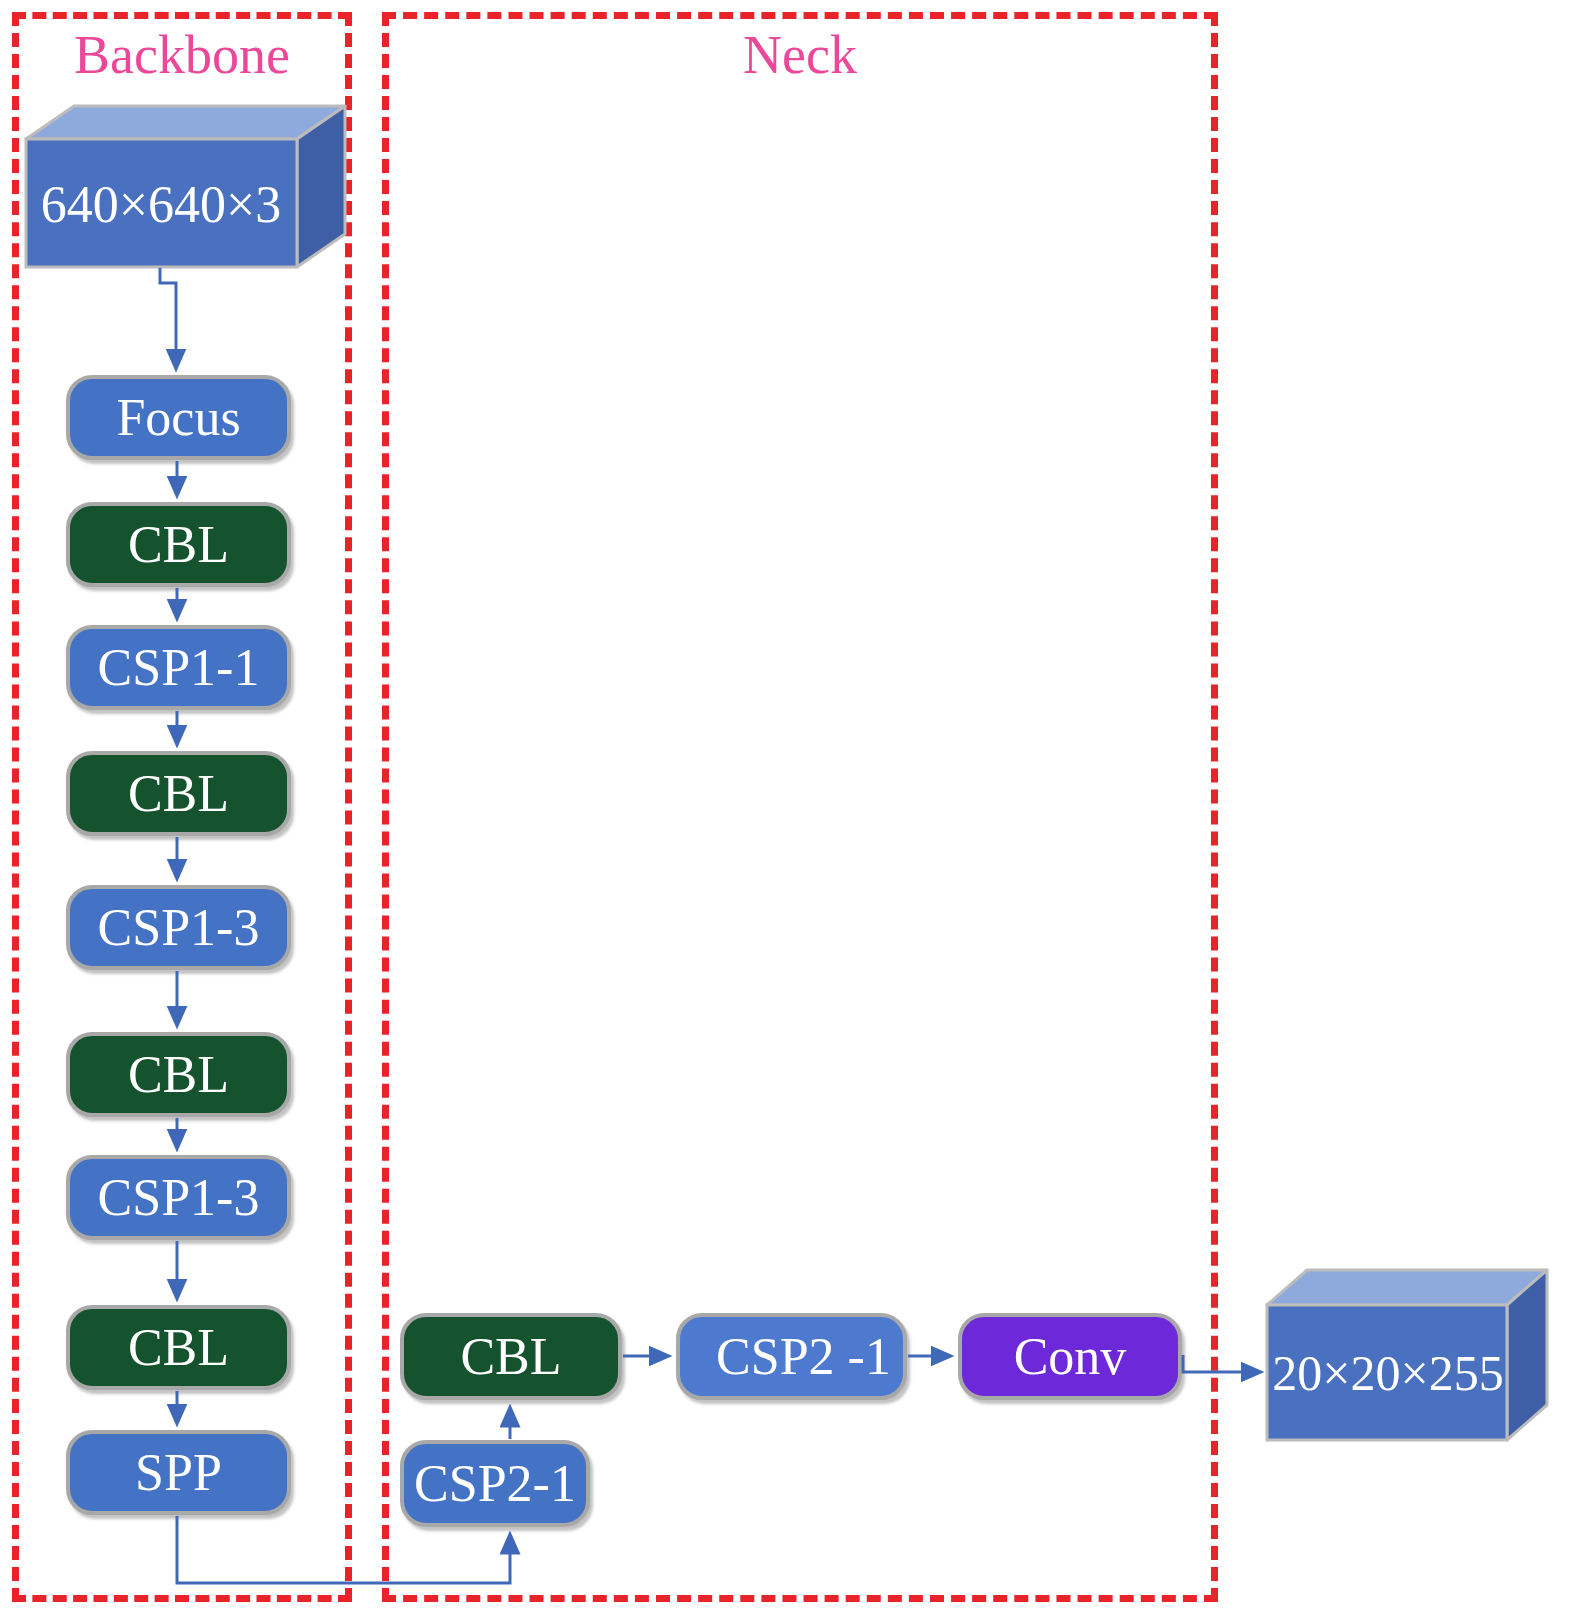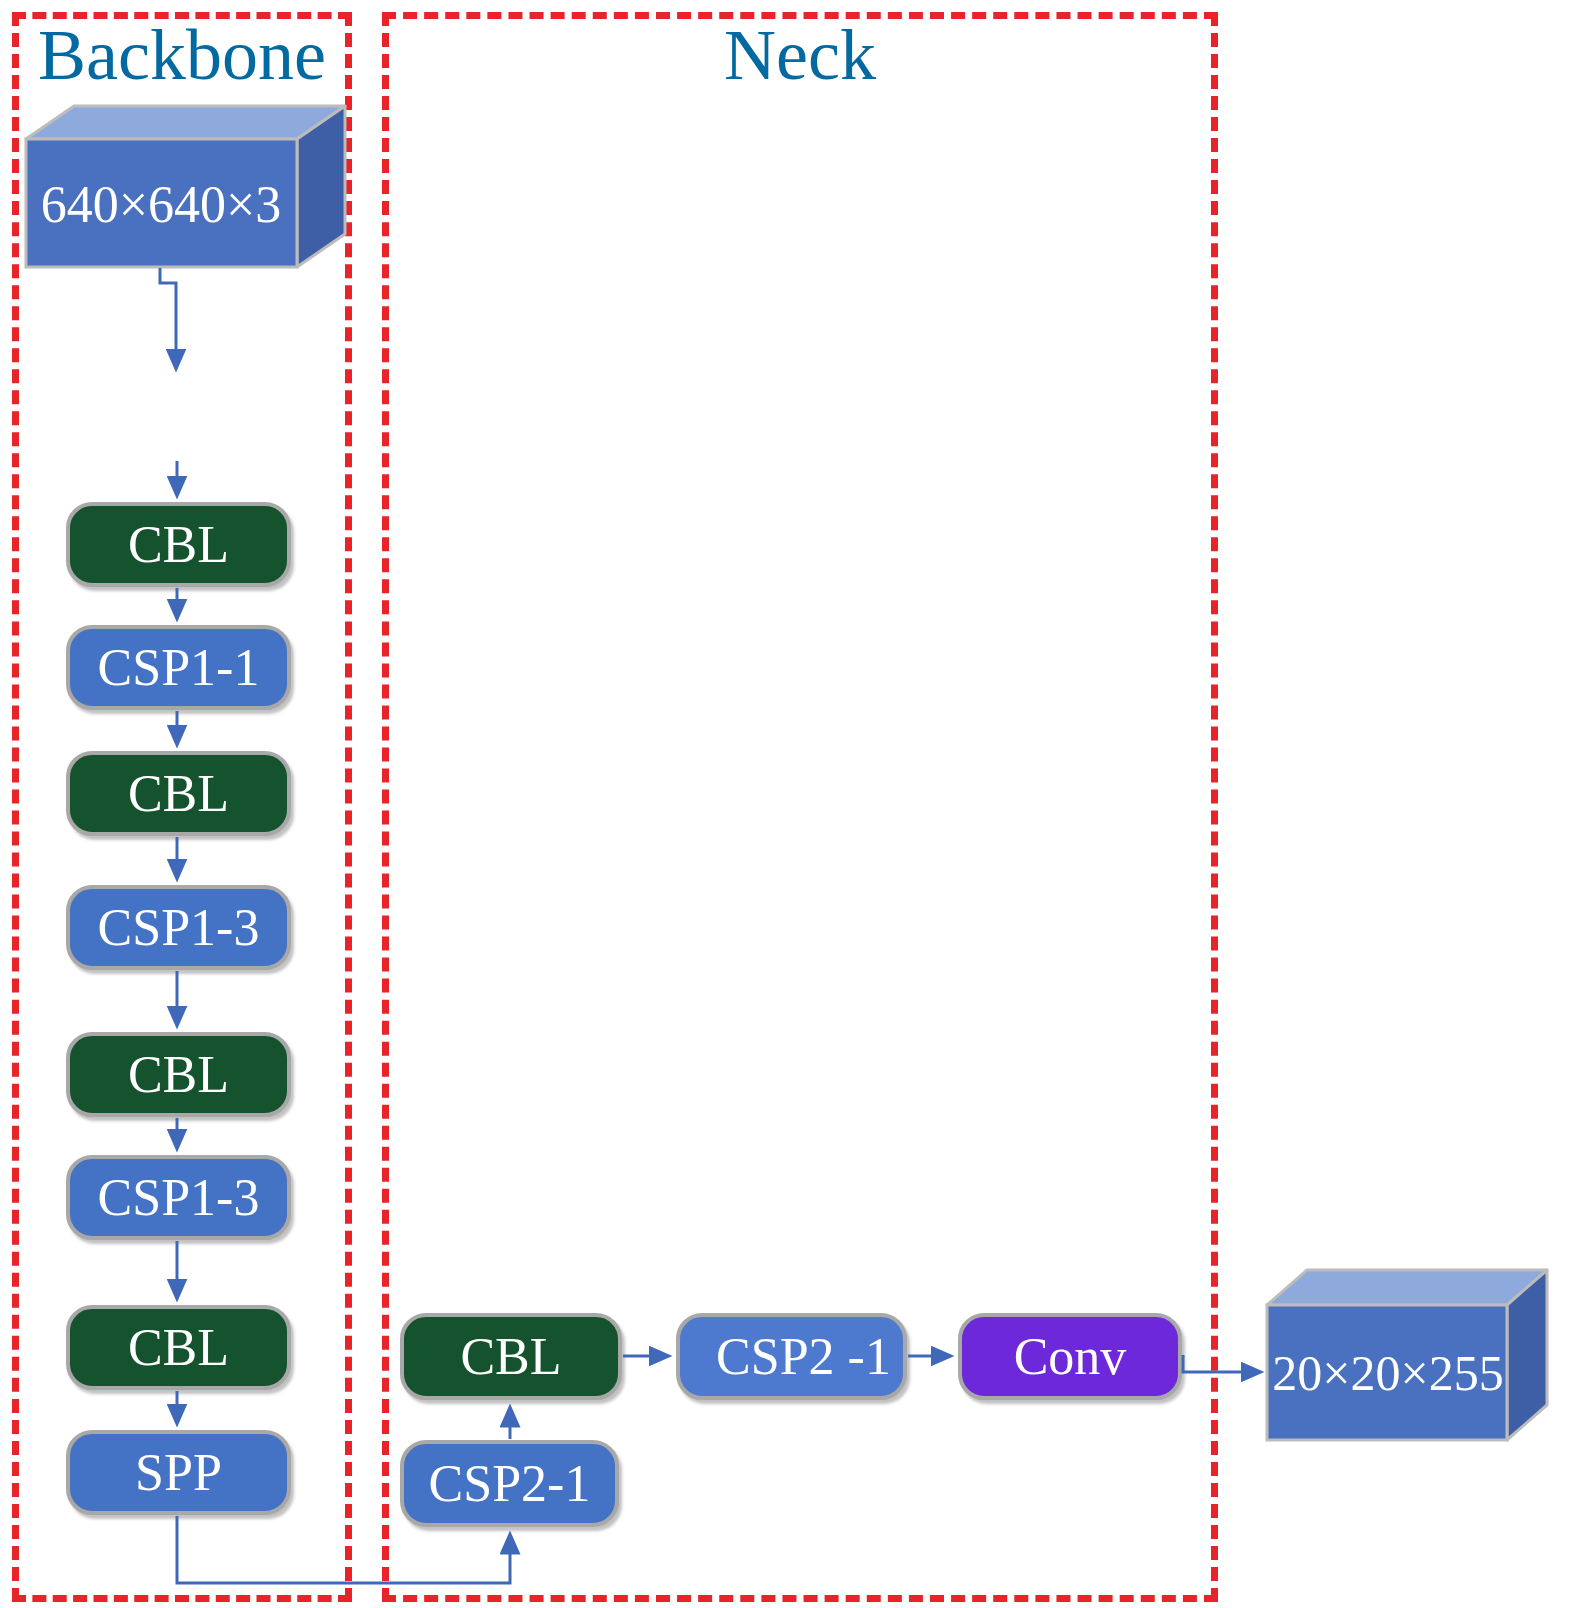--- a/index.html
+++ b/index.html
@@ -25,22 +25,22 @@
   }
   #panel-backbone { left: 12px;   top: 12px; width: 340px;  height: 1590px; }
   #panel-neck     { left: 382px;  top: 12px; width: 836px;  height: 1590px; }
   #panel-output   { left: 1248px; top: 12px; width: 305px;  height: 1590px; }
   .panel-title {
     position: absolute;
     top: 6px;
     left: 0;
     width: 100%;
     text-align: center;
-    color: #0369a1;
-    font-size: 72px;
+    color: #ec4899;
+    font-size: 54px;
     line-height: 60px;
     white-space: nowrap;
   }
   .block {
     position: absolute;
     width: 225px;
     height: 85px;
     box-sizing: border-box;
     border: 4px solid #a8a8a8;
     border-radius: 26px;
@@ -66,21 +66,21 @@
   #blk-csp1-3a { left: 66px; top: 885px;  }
   #blk-cbl3    { left: 66px; top: 1032px; }
   #blk-csp1-3b { left: 66px; top: 1155px; }
   #blk-cbl4    { left: 66px; top: 1305px; }
   #blk-spp     { left: 66px; top: 1430px; }
 
   
   #blk-cbl-neck  { left: 400px; top: 1313px; width: 222px; height: 87px; }
   #blk-csp2-row  { left: 676px; top: 1313px; width: 231px; height: 87px; padding-left: 24px; }
   #blk-conv      { left: 958px; top: 1313px; width: 224px; height: 87px; }
-  #blk-csp2-low  { left: 400px; top: 1440px; width: 219px; height: 87px; }
+  #blk-csp2-low  { left: 400px; top: 1440px; width: 190px; height: 87px; }
 
   .tensor-svg { position: absolute; }
   #tensor-input  { left: 20px;   top: 100px;  }
   #tensor-output { left: 1260px; top: 1263px; }
   .tensor-text {
     fill: #ffffff;
     font-family: "Liberation Serif", "DejaVu Serif", serif;
   }
   #arrows {
     position: absolute;
@@ -103,20 +103,23 @@
     <div class="panel-title">Neck</div>
   </div>
 
   <svg class="tensor-svg" id="tensor-input" width="332" height="172" viewBox="0 0 332 172">
     <polygon points="6,39 54,6 325,6 277,39" fill="#8ea9db" stroke="#bcbcbc" stroke-width="3" stroke-linejoin="round"></polygon>
     <polygon points="277,39 325,6 325,134 277,167" fill="#3e5ea6" stroke="#bcbcbc" stroke-width="3" stroke-linejoin="round"></polygon>
     <rect x="6" y="39" width="271" height="128" fill="#4a71c0" stroke="#bcbcbc" stroke-width="3"></rect>
     <text class="tensor-text" x="141" y="122" font-size="52" text-anchor="middle">640×640×3</text>
   </svg>
 
+  <div class="block blue" id="blk-focus">
+      <span>Focus</span>
+    </div>
   <div class="block orange" id="blk-cbl1">
       <span>CBL</span>
     </div>
   <div class="block blue" id="blk-csp1-1">
       <span>CSP1-1</span>
     </div>
   <div class="block orange" id="blk-cbl2">
       <span>CBL</span>
     </div>
   <div class="block blue" id="blk-csp1-3a">

